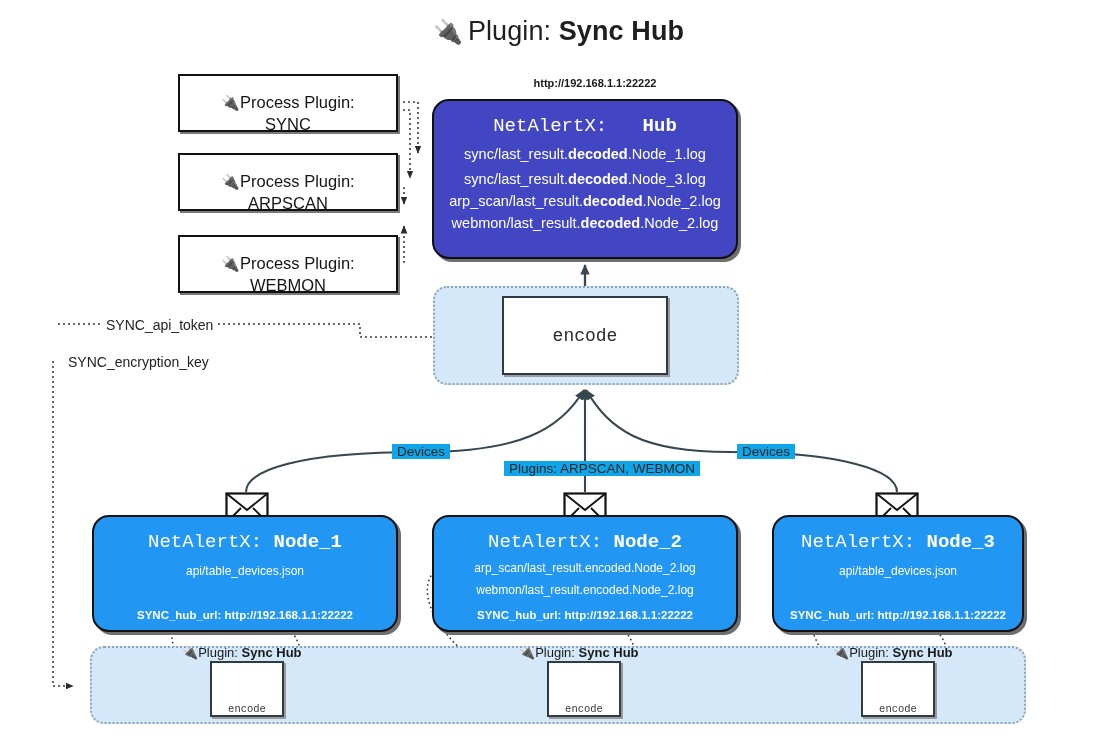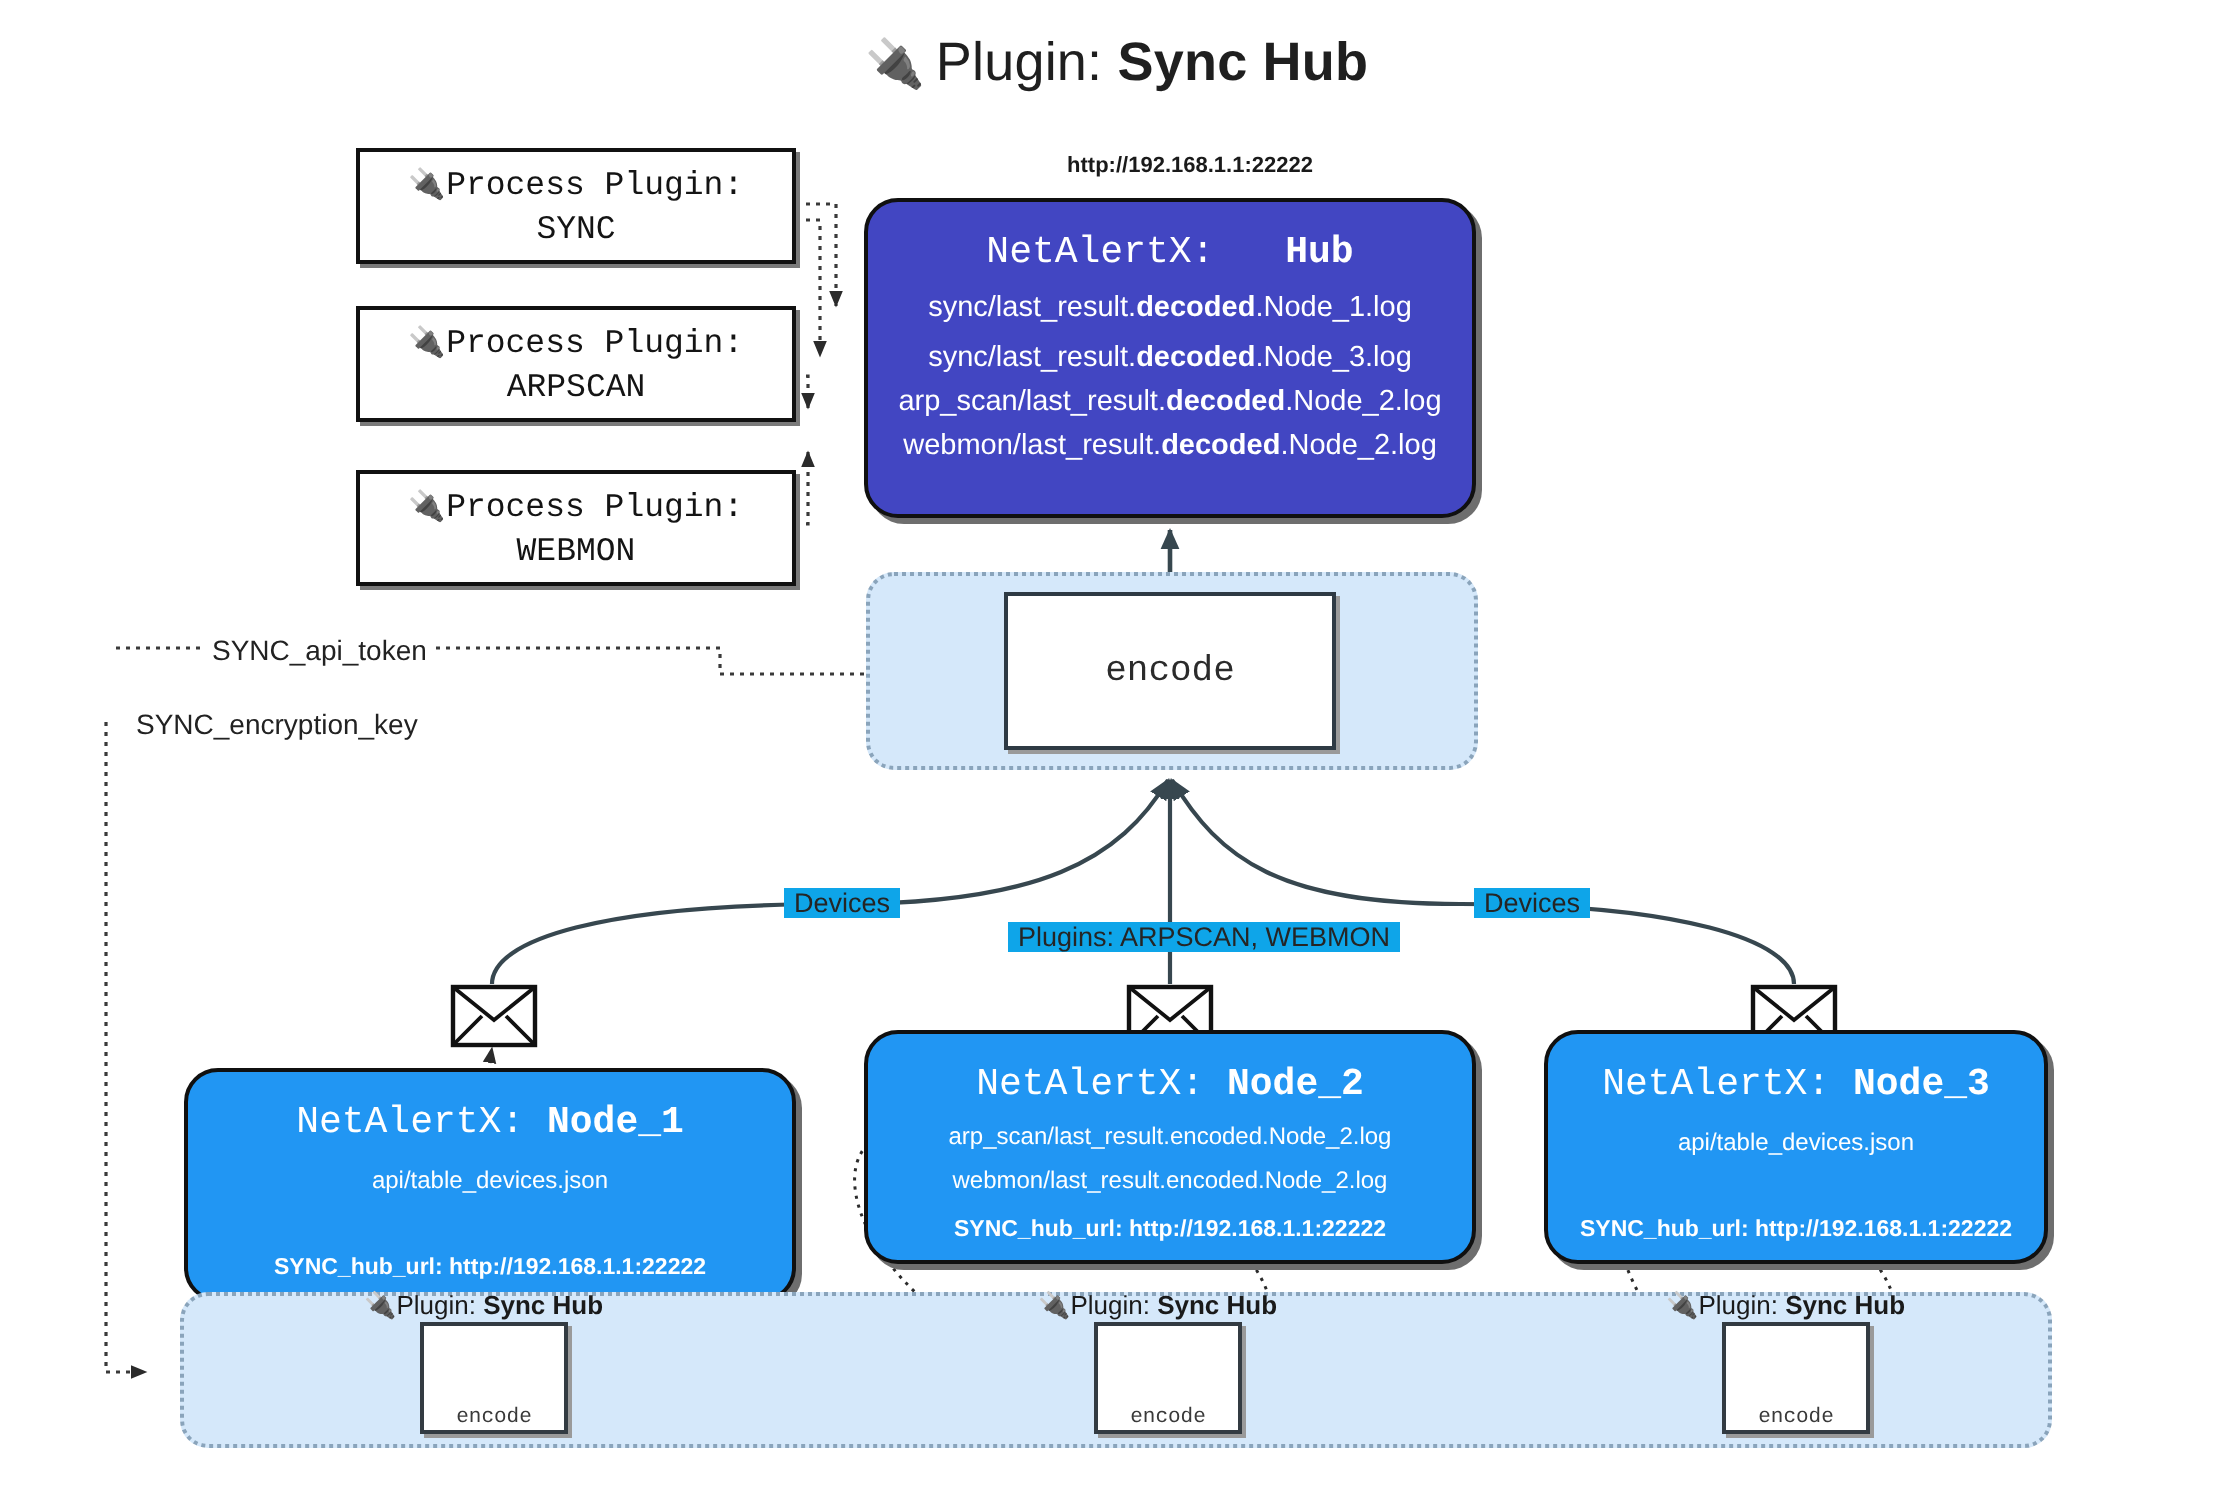--- a/index.html
+++ b/index.html
@@ -46,26 +46,26 @@
   #page-title .tnormal { font-weight: 400; }
   #page-title .tbold { font-weight: 700; }
   .plug-glyph { font-size: 24px; margin-right: 5px; }
 
   
   .proc-box {
     width: 220px;
     height: 58px;
     border: 2px solid #111111;
     background: #ffffff;
-    font-family: Liberation Mono, monospace;
+    font-family: Liberation Sans, sans-serif;
     font-size: 16.5px;
     color: #141414;
     line-height: 1.32;
     text-align: center;
-    padding-top: 6px;
+    padding-top: 16px;
     box-shadow: 2px 2px 0 #7a7a7a;
   }
   .proc-box .l1 { display: block; white-space: nowrap; }
   .proc-box .l2 { display: block; white-space: nowrap; }
   .proc-box .plug-sm { font-size: 15px; }
 
   
   #hub-url {
     position: absolute;
     left: 455px;
@@ -178,21 +178,21 @@
   .node-foot {
     position: absolute;
     left: 0; bottom: 9px;
     width: 100%;
     text-align: center;
     font-size: 11.5px;
     font-weight: 700;
     color: #ffffff;
     white-space: nowrap;
   }
-  #node1 { left: 92px;  top: 534px; width: 306px; height: 117px; }
+  #node1 { left: 92px;  top: 515px; width: 306px; height: 117px; }
   #node2 { left: 432px; top: 515px; width: 306px; height: 117px; }
   #node3 { left: 772px; top: 515px; width: 252px; height: 117px; }
 
   
   #plugin-zone {
     left: 90px; top: 646px;
     width: 936px; height: 78px;
     background: #d5e8fa;
     border: 2px dotted #8aa4bb;
     border-radius: 14px;

